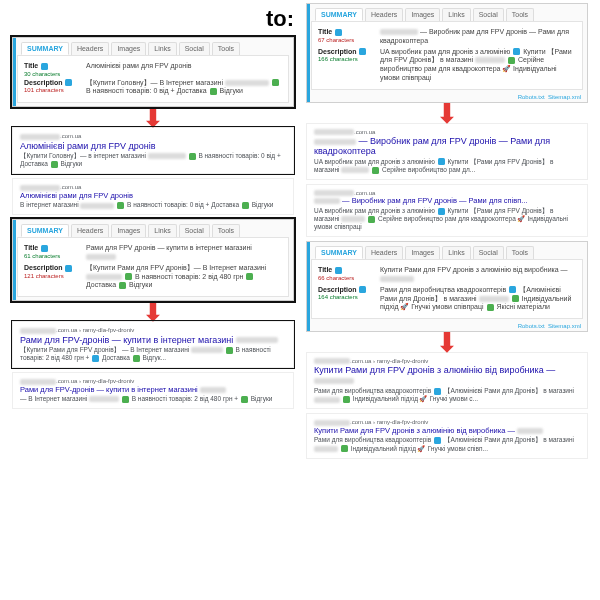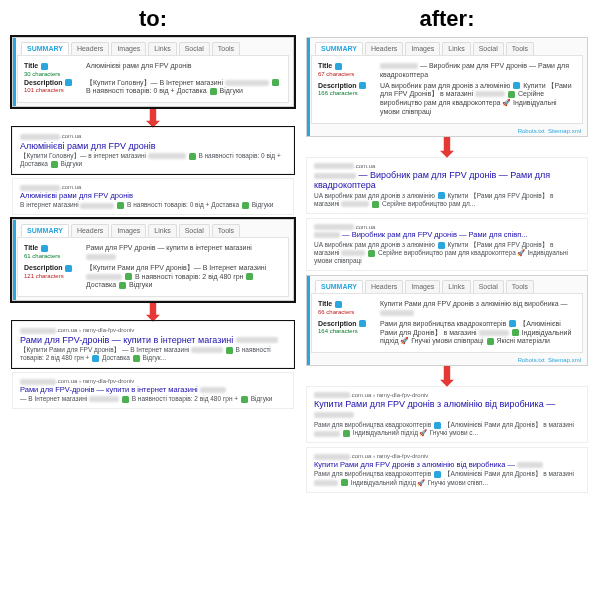--- a/index.html
+++ b/index.html
@@ -1,19 +1,19 @@
 <!DOCTYPE html>
 <html><head>
 <meta charset="utf-8">
 <style>
 * { margin:0; padding:0; box-sizing:border-box; font-family:Arial,Helvetica,sans-serif; }
 body { background:#fff; width:600px; height:600px; overflow:hidden; }
 .wrap { display:flex; gap:12px; padding:0 12px; }
 .col { flex:1; min-width:0; }
-.heading { text-align:center; font-size:22px; font-weight:600; padding:6px 0 2px; }
+.heading { text-align:right; font-size:22px; font-weight:600; padding:6px 0 2px; }
 .panel { border:1px solid #d0d0d0; margin:3px 0 6px; background:#fafafa; position:relative; }
 .panel.emph { outline:2px solid #111; }
 .leftstripe { position:absolute; left:0; top:0; bottom:0; width:3px; background:#2aa6de; }
 .tabs { display:flex; gap:2px; padding:4px 4px 0 8px; font-size:7px; color:#666; }
 .tab { padding:2px 5px; border:1px solid #ddd; border-bottom:none; background:#f6f6f6; border-radius:2px 2px 0 0; }
 .tab.active { color:#2aa6de; border-bottom:1px solid #fff; background:#fff; font-weight:600; }
 .panelbody { background:#fff; margin:0 4px 3px 4px; border:1px solid #e3e3e3; padding:4px 6px; }
 .row { display:flex; gap:8px; margin:2px 0; font-size:7px; color:#333; align-items:flex-start; }
 .rowkey { width:54px; flex-shrink:0; }
 .rowkey .k { font-weight:600; color:#222; display:inline-block; }
@@ -108,21 +108,20 @@
   </div>
 
   <div class="serp small">
    <div class="url"><span class="blur" style="width:36px"></span><span>.com.ua › ramy-dla-fpv-droniv</span></div>
    <div class="title"><span>Рами для FPV-дронів — купити в інтернет магазині</span> <span class="blur" style="width:26px"></span></div>
    <div class="desc"><span>— В Інтернет магазині</span> <span class="blur" style="width:30px"></span> <span class="badge bg"></span> <span>В наявності товарів: 2 від 480 грн +</span> <span class="badge bg"></span> <span>Відгуки</span></div>
   </div>
  </div>
 
  <div class="col">
-  <div class="heading">after:</div>
 
   <div class="panel">
    <div class="leftstripe"></div>
    <div class="tabs">
     <div class="tab active">SUMMARY</div>
     <div class="tab">Headers</div>
     <div class="tab">Images</div>
     <div class="tab">Links</div>
     <div class="tab">Social</div>
     <div class="tab">Tools</div>

